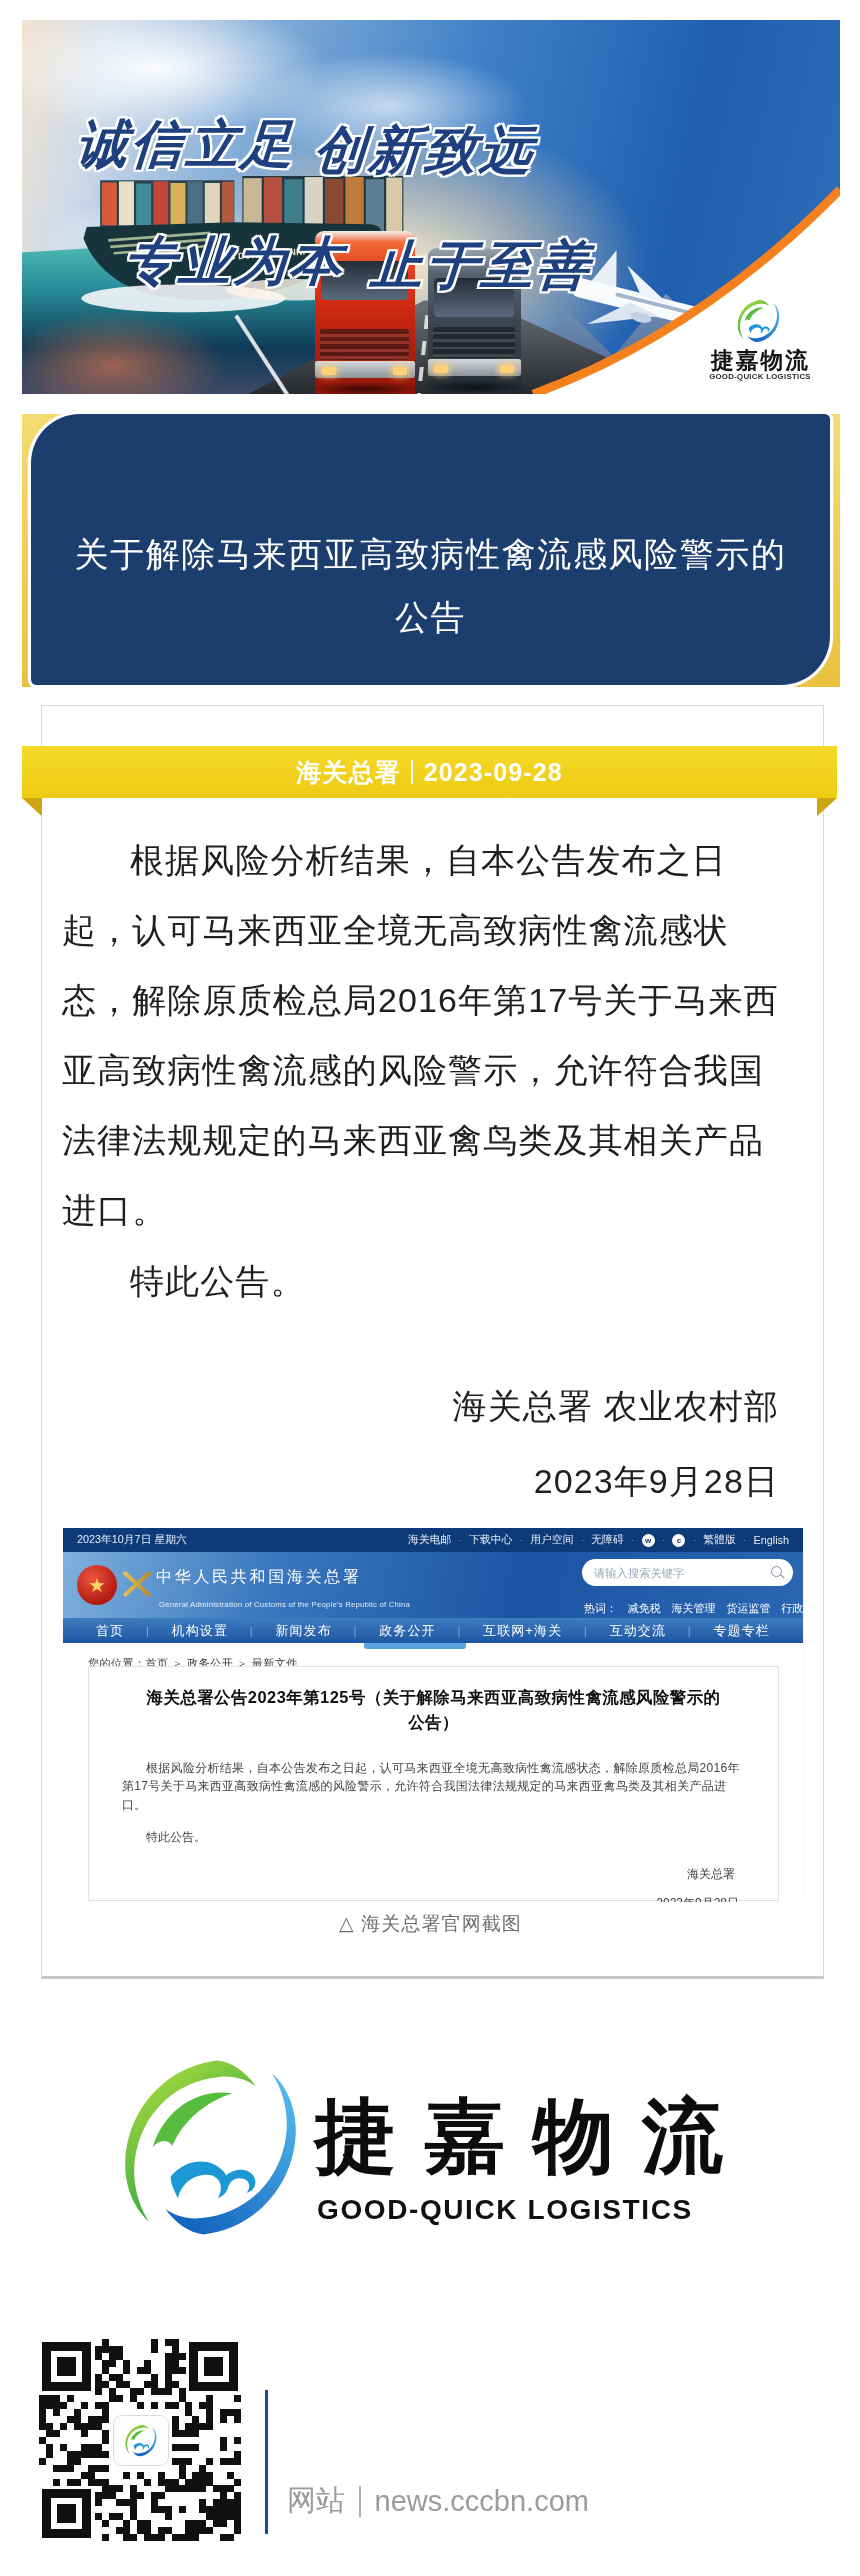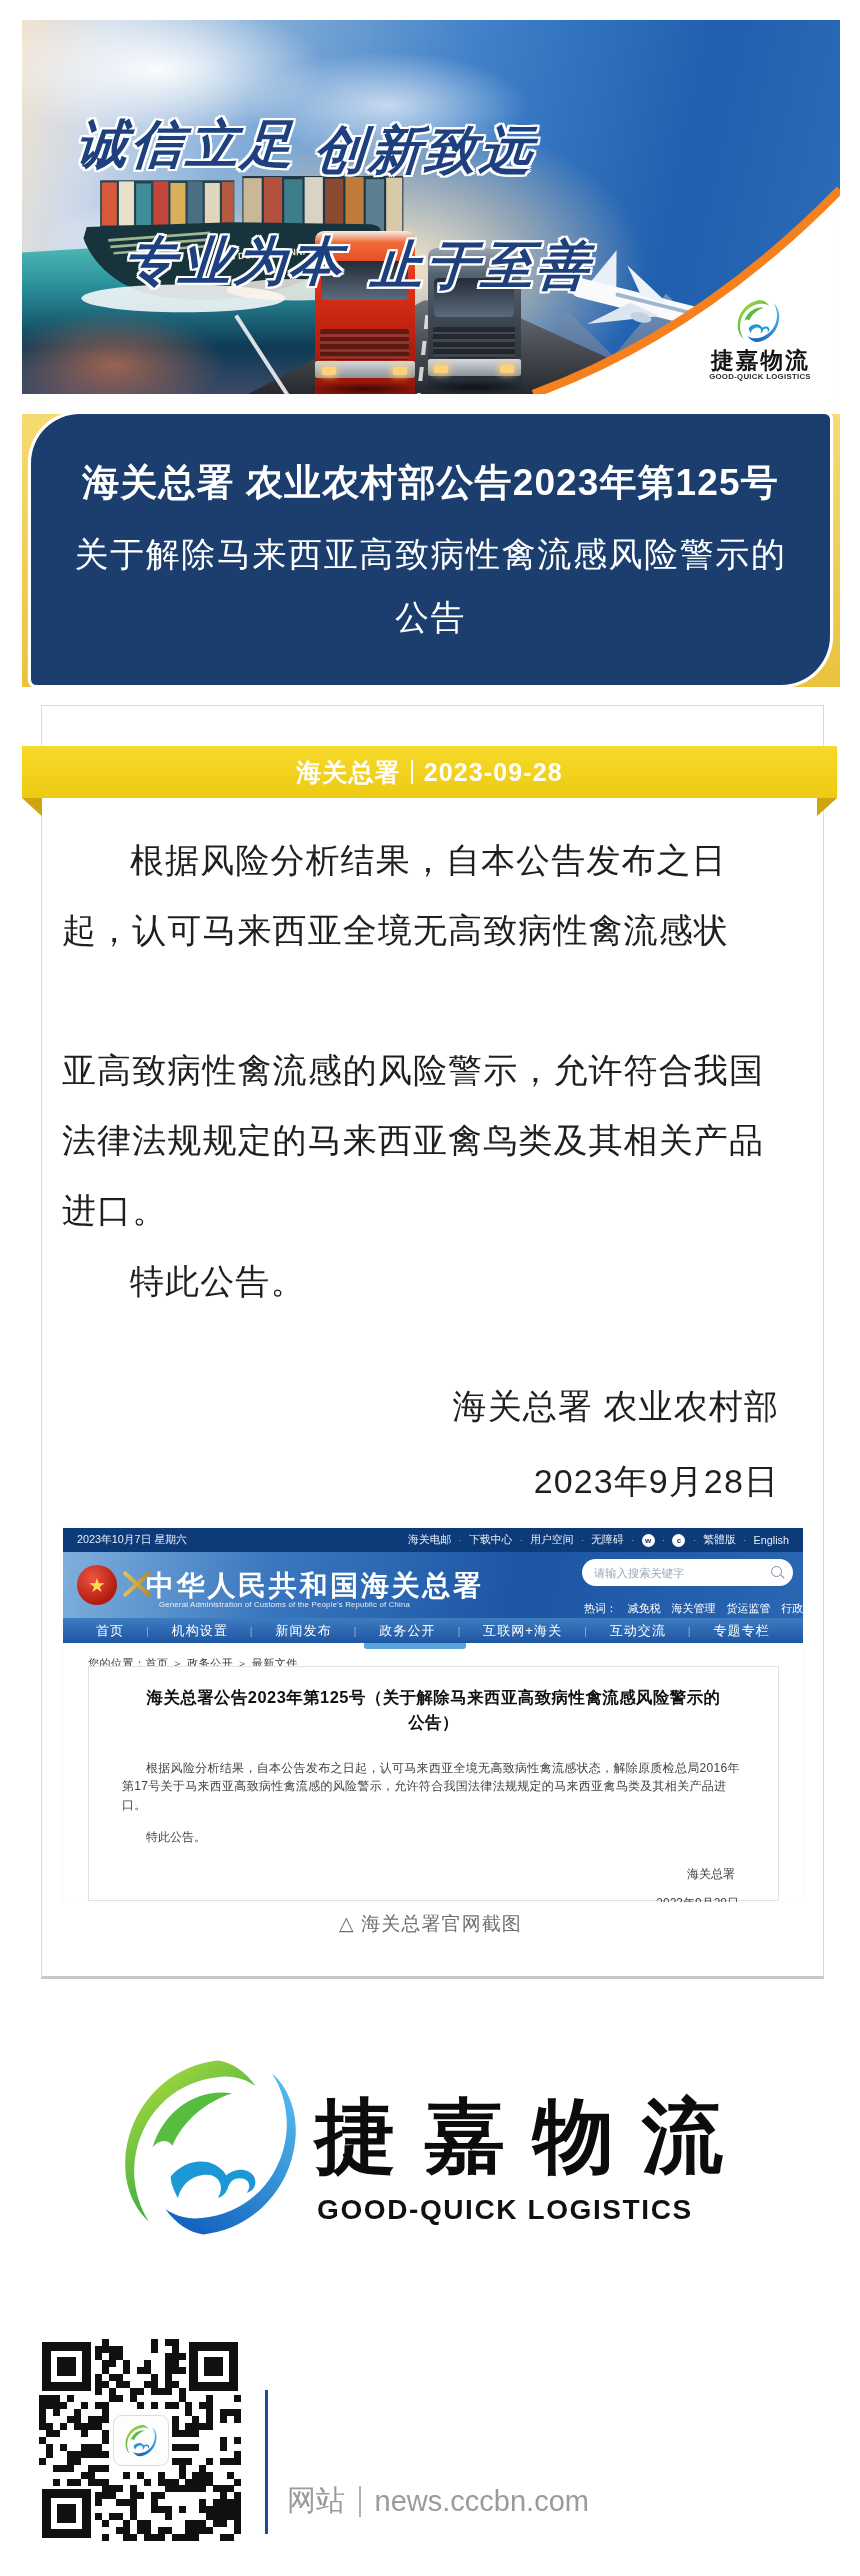--- a/index.html
+++ b/index.html
@@ -83,21 +83,21 @@
     font-size:10.8px;display:flex;align-items:center;justify-content:space-between;padding:0 14px;box-sizing:border-box;}
   .tb-right{display:flex;align-items:center;gap:7.5px;}
   .tb-dot{opacity:.65;font-size:8.6px;}
   .tb-ic{width:13px;height:13px;border-radius:50%;background:#fff;color:#0d3a79;display:inline-flex;align-items:center;justify-content:center;font-size:8px;font-weight:700;}
   .shot-header{position:absolute;left:0;top:24px;width:100%;height:67px;
     background:linear-gradient(103deg,#7fb0dd 0%,#3a77be 28%,#1c55a4 62%,#2a66b2 100%);}
   .emblem{position:absolute;left:14px;top:13px;width:40px;height:40px;border-radius:50%;
     background:radial-gradient(circle at 38% 32%,#ef5440,#b21b10 70%);display:flex;align-items:center;justify-content:center;
     color:#ffd75e;font-size:19.4px;}
   .keybar{position:absolute;width:36px;height:3.8px;border-radius:2.2px;background:linear-gradient(90deg,#e7c25a,#b98a1f);}
-  .site-name{position:absolute;left:83px;top:15px;color:#fff;font-size:28px;font-weight:700;letter-spacing:2.7px;white-space:nowrap;}
+  .site-name{position:absolute;left:93px;top:15px;color:#fff;font-size:16px;font-weight:400;letter-spacing:2.7px;white-space:nowrap;}
   .site-sub{position:absolute;left:96px;top:48px;color:rgba(255,255,255,.88);font-size:7.8px;letter-spacing:0.2px;white-space:nowrap;}
   .searchbox{position:absolute;left:519px;top:7px;width:211px;height:27px;background:#fff;border-radius:14px;border:none;
     font-size:11.3px;color:#5a6b80;padding:0 32px 0 12px;box-sizing:border-box;outline:none;}
   .searchbox::placeholder{color:#9aa9bb;}
   .mag{position:absolute;left:708px;top:14px;width:9.1px;height:9.1px;border:1.3px solid #7e8ea2;border-radius:50%;}
   .mag::after{content:"";position:absolute;left:8px;top:8.6px;width:4.8px;height:1.3px;background:#7e8ea2;transform:rotate(45deg);}
   .hotwords{position:absolute;left:521px;top:49px;color:#fff;font-size:11px;display:flex;gap:10.8px;white-space:nowrap;}
   .shot-nav{position:absolute;left:0;top:90px;width:100%;height:25px;
     background:linear-gradient(180deg,#3e7cc0,#1d55a2);display:flex;align-items:center;justify-content:space-between;
     padding:0 33px;box-sizing:border-box;color:#fff;font-size:13px;letter-spacing:1.1px;}
@@ -244,36 +244,36 @@
     <div class="abs banner-logo-en">GOOD-QUICK LOGISTICS</div>
 
     <div class="abs slogan" style="left:54px;top:90px">诚信立足</div>
     <div class="abs slogan" style="left:292px;top:96px">创新致远</div>
     <div class="abs slogan" style="left:102px;top:207px">专业为本</div>
     <div class="abs slogan" style="left:349px;top:211px">止于至善</div>
   </div>
 
   <div id="title-block" class="abs"></div>
   <div id="title-navy" class="abs"></div>
-  <div class="abs t-line t1">海关总署 农业农村部公告2023年第125号</div>
   <div class="abs t-line t3">公告</div>
   <div class="abs t-line t2">关于解除马来西亚高致病性禽流感风险警示的</div>
 
   <div id="card" class="abs"></div>
 
   <div id="ribbon" class="abs">
     <span>海关总署</span>
     <span class="sep"></span>
     <span>2023-09-28</span>
   </div>
   <div id="fold-l" class="abs fold"></div>
   <div id="fold-r" class="abs fold"></div>
 
   <div class="abs a-line indent" style="top:838px">根据风险分析结果，自本公告发布之日</div>
   <div class="abs a-line" style="top:908px">起，认可马来西亚全境无高致病性禽流感状</div>
+  <div class="abs a-line" style="top:978px">态，解除原质检总局2016年第17号关于马来西</div>
   <div class="abs a-line" style="top:1048px">亚高致病性禽流感的风险警示，允许符合我国</div>
   <div class="abs a-line" style="top:1188px">进口。</div>
   <div class="abs a-line" style="top:1118px">法律法规规定的马来西亚禽鸟类及其相关产品</div>
   <div class="abs a-line indent" style="top:1259px">特此公告。</div>
   <div class="abs a-right" style="top:1384px">海关总署  农业农村部</div>
   <div class="abs a-right" style="top:1459px">2023年9月28日</div>
 
   <div id="shot" class="abs">
     <div class="shot-topbar">
       <span>2023年10月7日 星期六</span>

